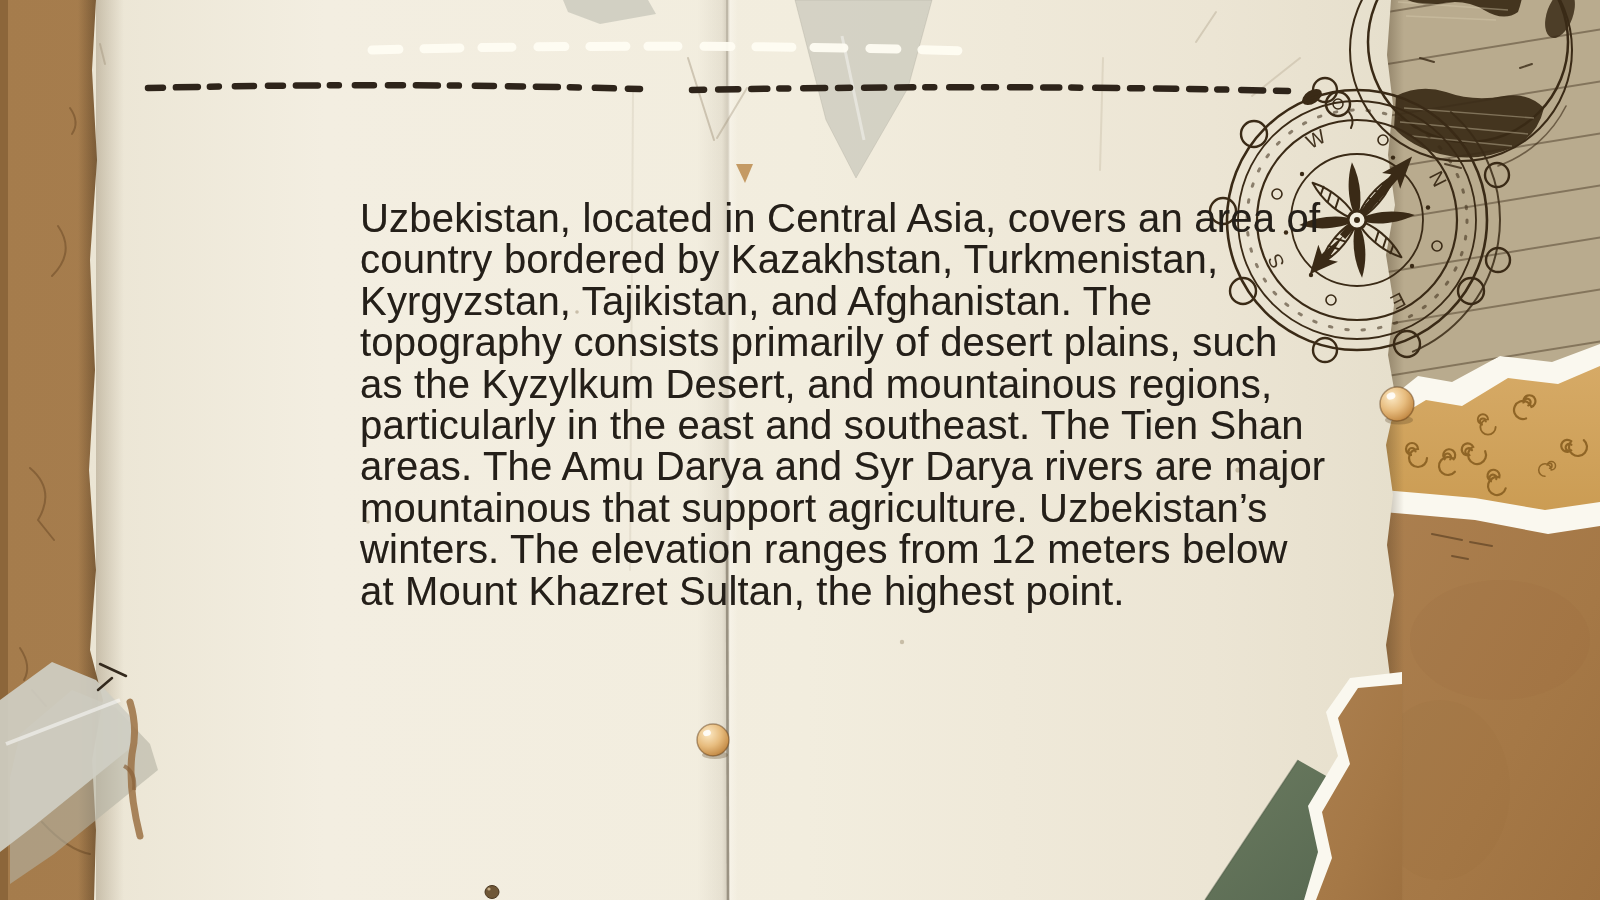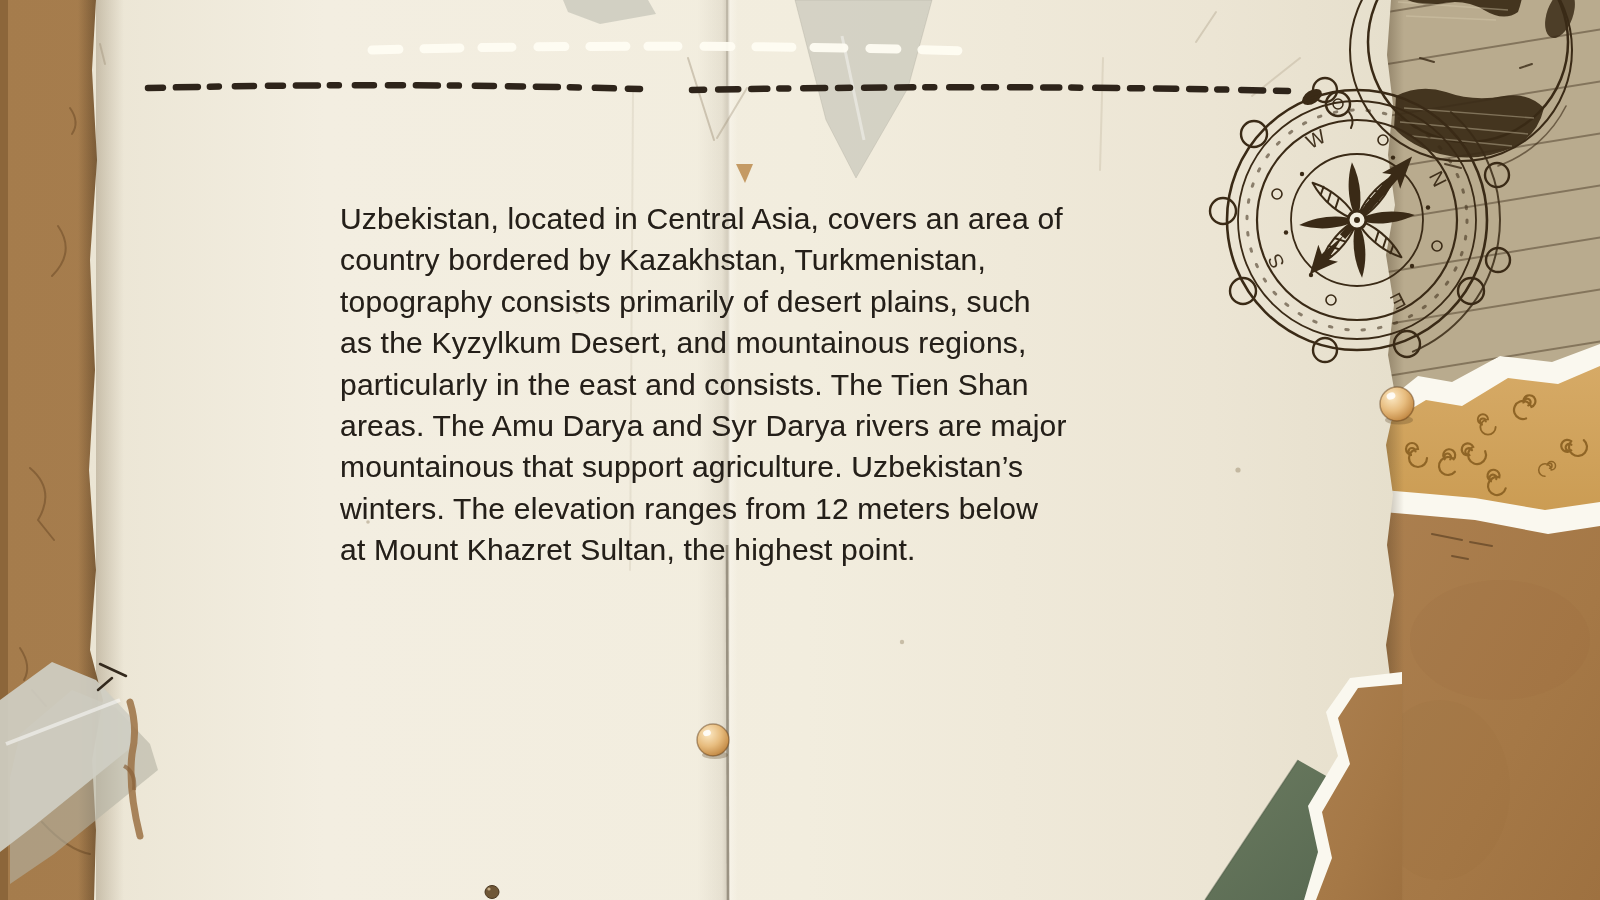--- a/index.html
+++ b/index.html
@@ -4,22 +4,22 @@
 <style>
   html,body{margin:0;padding:0;}
   body{width:1600px;height:900px;overflow:hidden;background:#a5794a;}
   .stage{position:relative;width:1600px;height:900px;font-family:"Liberation Sans",sans-serif;}
   .art{position:absolute;left:0;top:0;}
   .ink{stroke:var(--ink,#3a2a16);fill:none;stroke-linecap:round;stroke-linejoin:round;}
   .inkf{fill:var(--ink,#3a2a16);stroke:none;}
   .swl{stroke:#8f6526;fill:none;stroke-width:2.2;stroke-linecap:round;}
   .crease{stroke:#8c7c60;fill:none;stroke-linecap:round;}
   .text-block{
-    position:absolute;left:340px;top:198px;
-    font-size:30px;line-height:41.4px;letter-spacing:.2px;
+    position:absolute;left:360px;top:198px;
+    font-size:40px;line-height:41.4px;letter-spacing:.2px;
     color:var(--text,#241f19);white-space:nowrap;
     text-shadow:0 0 .5px rgba(45,35,25,.4);
   }
   .compass-letter{font-family:"Liberation Sans",sans-serif;font-size:20px;fill:var(--ink,#3a2a16);opacity:.95;}
 </style>
 </head>
 <body>
 
 <div class="stage">
 
@@ -321,22 +321,23 @@
       </g>
       <circle cx="0" cy="0" r="9" fill="#f2edde" class="" stroke="var(--ink,#3a2a16)" stroke-width="3"></circle>
       <circle class="inkf" cx="0" cy="0" r="3"></circle>
     </g>
   </g>
 </svg>
 
 <div class="text-block">
   <div>Uzbekistan, located in Central Asia, covers an area of</div>
   <div>country bordered by Kazakhstan, Turkmenistan,</div>
+  <div>Kyrgyzstan, Tajikistan, and Afghanistan. The</div>
   <div>topography consists primarily of desert plains, such</div>
   <div>as the Kyzylkum Desert, and mountainous regions,</div>
-  <div>particularly in the east and consists. The Tien Shan</div>
+  <div>particularly in the east and southeast. The Tien Shan</div>
   <div>areas. The Amu Darya and Syr Darya rivers are major</div>
   <div>mountainous that support agriculture. Uzbekistan’s</div>
   <div>winters. The elevation ranges from 12 meters below</div>
   <div>at Mount Khazret Sultan, the highest point.</div>
 </div>
 
 </div>
 
 </body></html>

